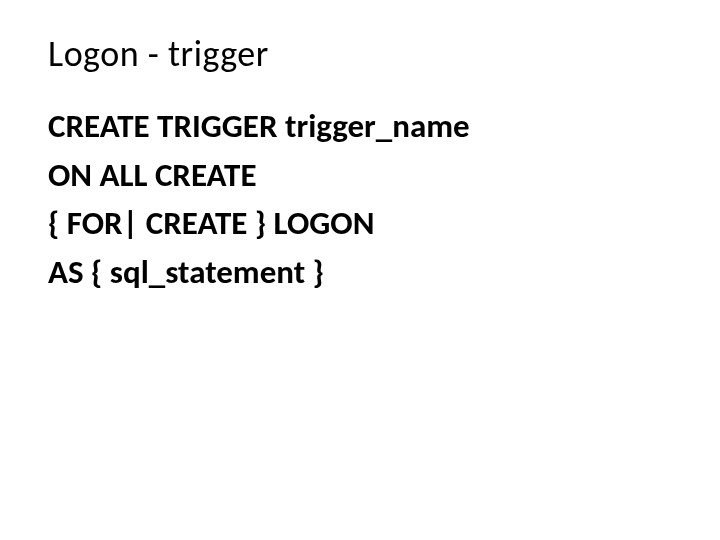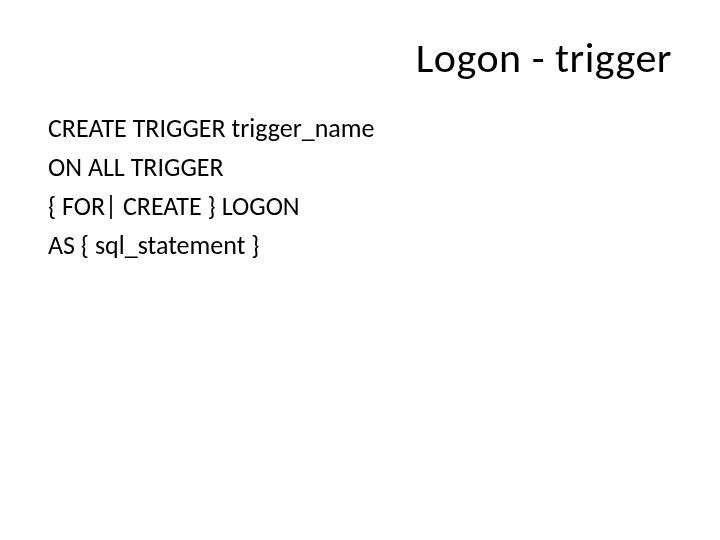--- a/index.html
+++ b/index.html
@@ -12,40 +12,40 @@
     color: #000000;
     overflow: hidden;
   }
   .slide {
     box-sizing: border-box;
     width: 720px;
     height: 540px;
     padding: 24px 48px 32px 48px;
   }
   .title {
-    text-align: right;
-    font-size: 42px;
+    text-align: left;
+    font-size: 36px;
     font-weight: 400;
     margin: 8px 0 28px 0;
     letter-spacing: 0.5px;
   }
   .body-text {
-    font-size: 26px;
+    font-size: 33px;
     line-height: 1.35;
-    font-weight: 400;
+    font-weight: 700;
   }
   .body-text p {
     margin: 0 0 4px 0;
   }
 </style>
 </head>
 <body>
 
 <div class="slide">
   <h1 class="title">Logon - trigger</h1>
 
   <div class="body-text">
     <p>CREATE TRIGGER trigger_name</p>
-    <p>ON ALL TRIGGER</p>
+    <p>ON ALL CREATE</p>
     <p>{ FOR| CREATE } LOGON</p>
     <p>AS { sql_statement }</p>
   </div>
 </div>
 
 </body></html>

